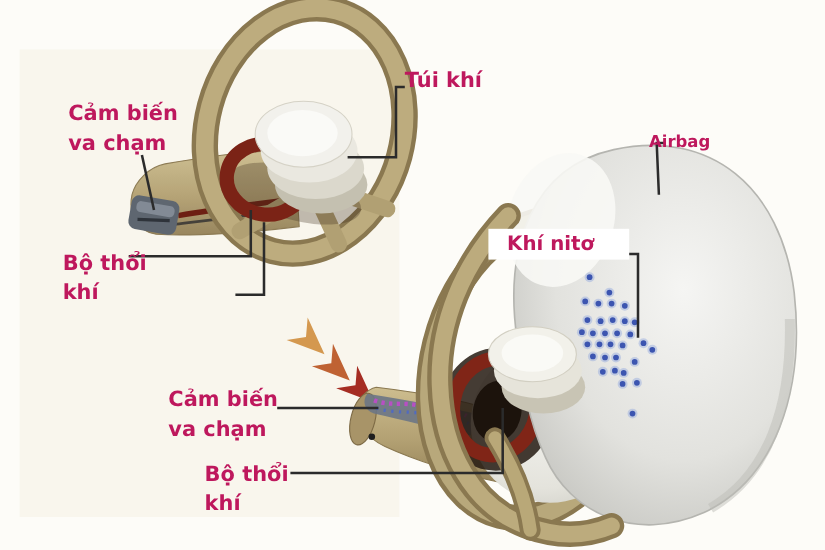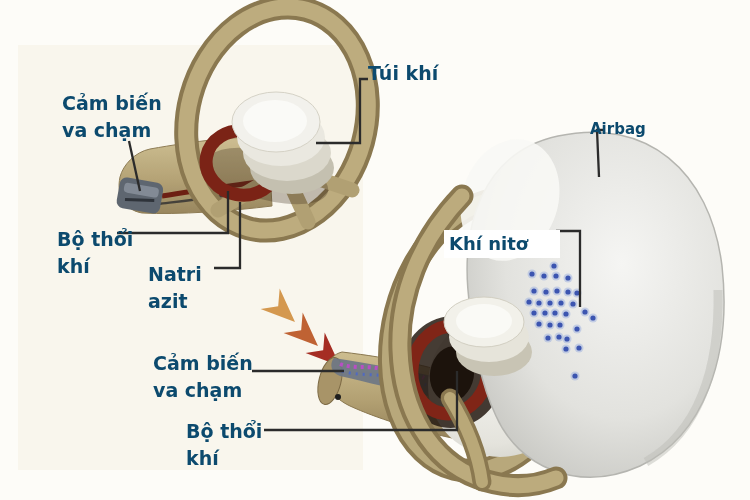--- a/index.html
+++ b/index.html
@@ -7,31 +7,31 @@
     position:relative;
     width:750px;height:500px;
     background:#fdfcf8;
     overflow:hidden;
     font-family:"DejaVu Sans","Liberation Sans",sans-serif;
   }
   .stage svg{position:absolute;left:0;top:0;}
   .lbl{
     position:absolute;
     font-weight:bold;
-    color:#0c4a6e;
+    color:#be185d;
     white-space:nowrap;
     z-index:3;
   }
   .lbl span{display:block;}
   #lbl-sensor-top   {left:62px;  top:90px;  font-size:19px; line-height:27px;}
   #lbl-inflator-top {left:57px;  top:226px; font-size:19px; line-height:27px;}
   #lbl-natri        {left:148px; top:261px; font-size:19px; line-height:27px;}
   #lbl-tuikhi       {left:368px; top:62px;  font-size:19px;}
   #lbl-airbag       {left:590px; top:120px; font-size:15px;}
-  #lbl-nitro        {left:444px; top:230px; font-size:18px; background:#ffffff; padding:3px 32px 4px 5px;}
+  #lbl-nitro        {left:444px; top:208px; font-size:18px; background:#ffffff; padding:3px 32px 4px 17px;}
   #lbl-sensor-bottom{left:153px; top:350px; font-size:19px; line-height:27px;}
   #lbl-inflator-bottom{left:186px; top:418px; font-size:19px; line-height:27px;}
 </style>
 </head>
 <body>
 
 <div class="stage">
 
   <svg width="750" height="500" viewBox="0 0 750 500">
     <defs>
@@ -224,24 +224,20 @@
   <div class="lbl" id="lbl-sensor-top">
     <span>Cảm biến</span>
     <span>va chạm</span>
   </div>
 
   <div class="lbl" id="lbl-inflator-top">
     <span>Bộ thổi</span>
     <span>khí</span>
   </div>
 
-  <div class="lbl" id="lbl-natri">
-    <span>Natri</span>
-    <span>azit</span>
-  </div>
 
   <div class="lbl" id="lbl-tuikhi">
     <span>Túi khí</span>
   </div>
 
   <div class="lbl" id="lbl-nitro">
     <span>Khí nitơ</span>
   </div>
 
   <div class="lbl" id="lbl-airbag">

